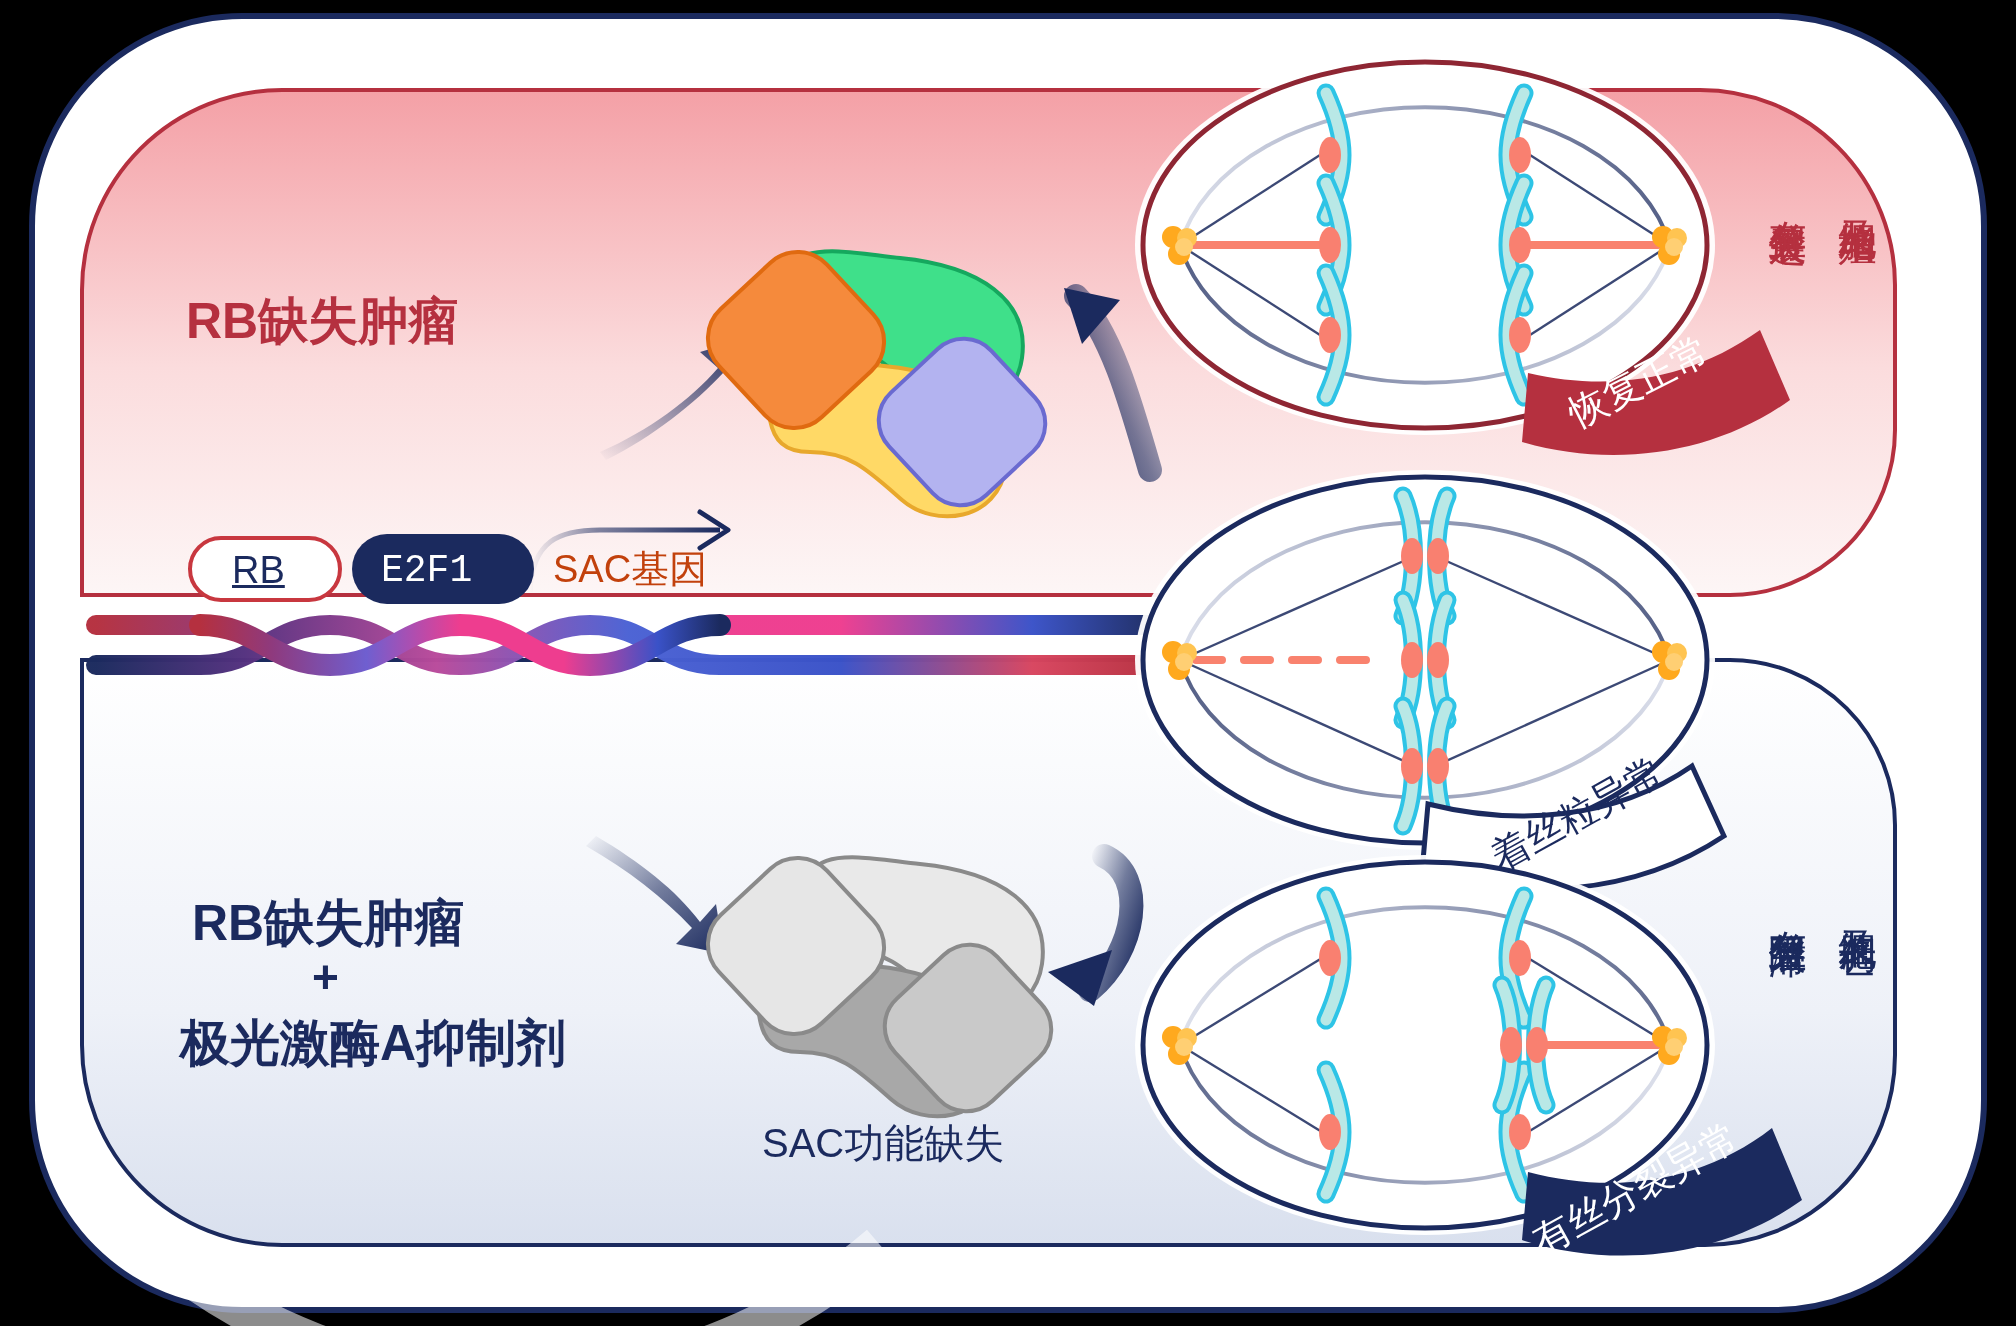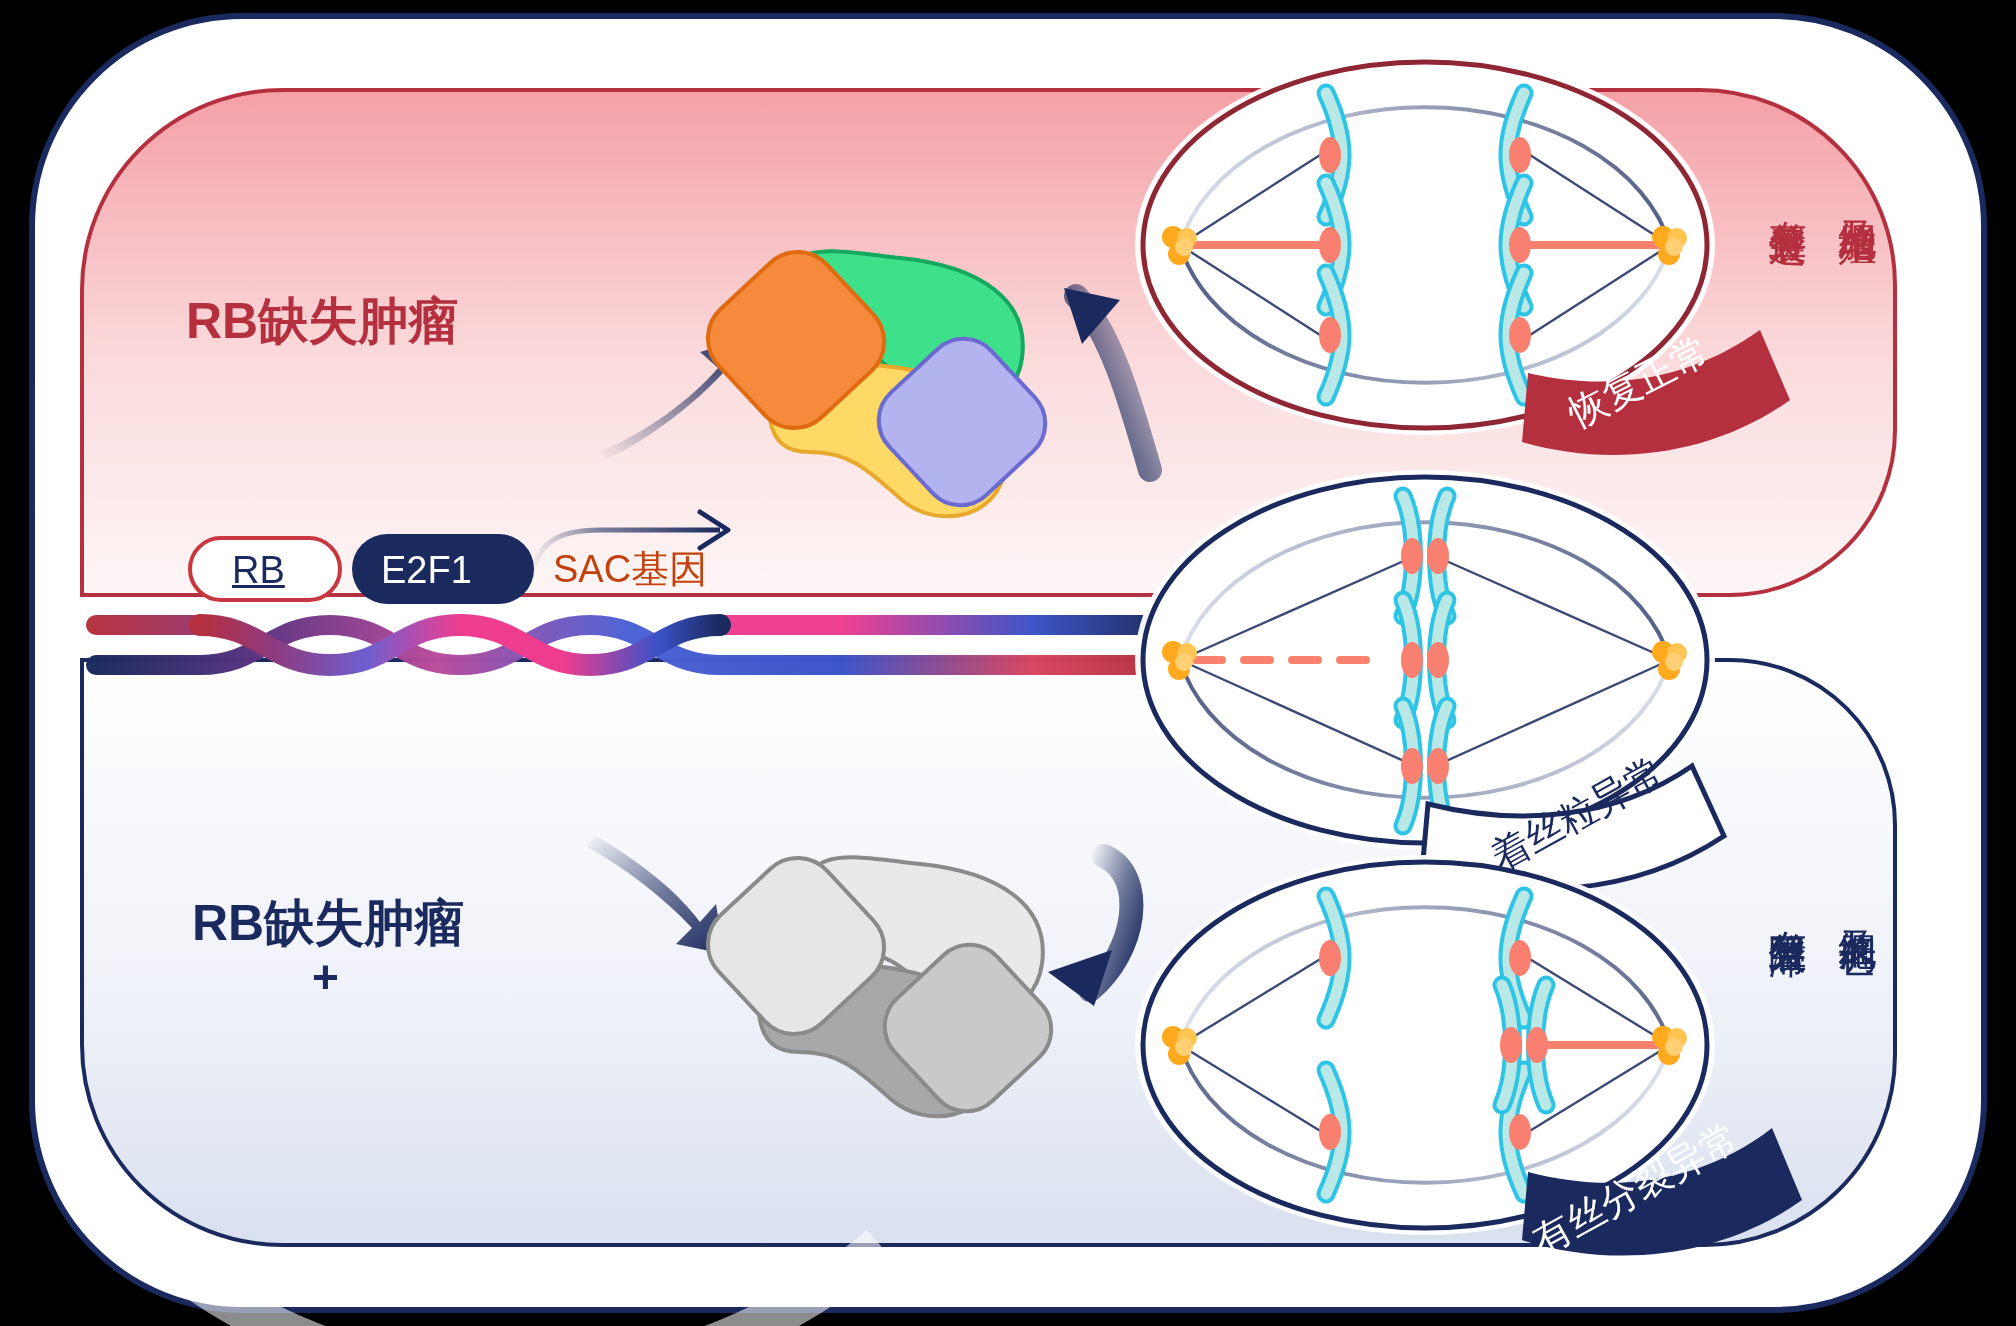--- a/index.html
+++ b/index.html
@@ -240,35 +240,37 @@
     <use href="#chrX" x="1524" y="1045"></use>
     <path d="M 1528 1172 C 1612 1194, 1700 1184, 1772 1128 L 1802 1200
              C 1718 1260, 1610 1268, 1522 1240 Z" fill="#1b2a5e"></path>
   </g>
 </svg>
 
 <div class="txt" style="left:186px;top:288px;font-size:50px;font-weight:bold;color:#b5303f;">RB缺失肿瘤</div>
 
 
 <div class="txt" style="left:232px;top:549px;font-size:38px;color:#1b2a5e;text-decoration:underline;">RB</div>
-<div class="txt" style="left:381px;top:549px;font-size:38px;color:#ffffff;">E2F1</div>
+<div class="txt" style="left:381px;top:549px;font-size:38px;color:#ffffff;font-family:Liberation Mono, monospace;">E2F1</div>
 <div class="txt" style="left:553px;top:544px;font-size:38px;color:#c2410c;">SAC基因</div>
 
 <div class="vcol" style="left:1766px;top:190px;font-size:38px;color:#b5303f;">有丝分裂进展</div>
 <div class="vcol" style="left:1836px;top:190px;font-size:38px;color:#b5303f;">及细胞增殖</div>
 
 <div class="txt" style="left:1560px;top:394px;font-size:38px;color:#ffffff;
             transform:rotate(-27deg);transform-origin:left top;">恢复正常</div>
 
 <div class="txt" style="left:1482px;top:838px;font-size:38px;color:#1b2a5e;
             transform:rotate(-29deg);transform-origin:left top;">着丝粒异常</div>
 
 <div class="txt" style="left:1524px;top:1222px;font-size:38px;color:#ffffff;
             transform:rotate(-29deg);transform-origin:left top;">有丝分裂异常</div>
 
 <div class="txt" style="left:192px;top:890px;font-size:50px;font-weight:bold;color:#1b2a5e;">RB缺失肿瘤</div>
 <div class="txt" style="left:312px;top:950px;font-size:46px;font-weight:bold;color:#1b2a5e;">+</div>
-
+<div class="txt" style="left:180px;top:1010px;font-size:50px;font-weight:bold;color:#1b2a5e;">极光激酶A抑制剂</div>
+
+<div class="txt" style="left:762px;top:1116px;font-size:40px;color:#1b2a5e;">SAC功能缺失</div>
 
 <div class="vcol" style="left:1766px;top:900px;font-size:38px;color:#1b2a5e;">有丝分裂阻滞</div>
 <div class="vcol" style="left:1836px;top:900px;font-size:38px;color:#1b2a5e;">及细胞凋亡</div>
 
 </div>
 
 </body></html>

